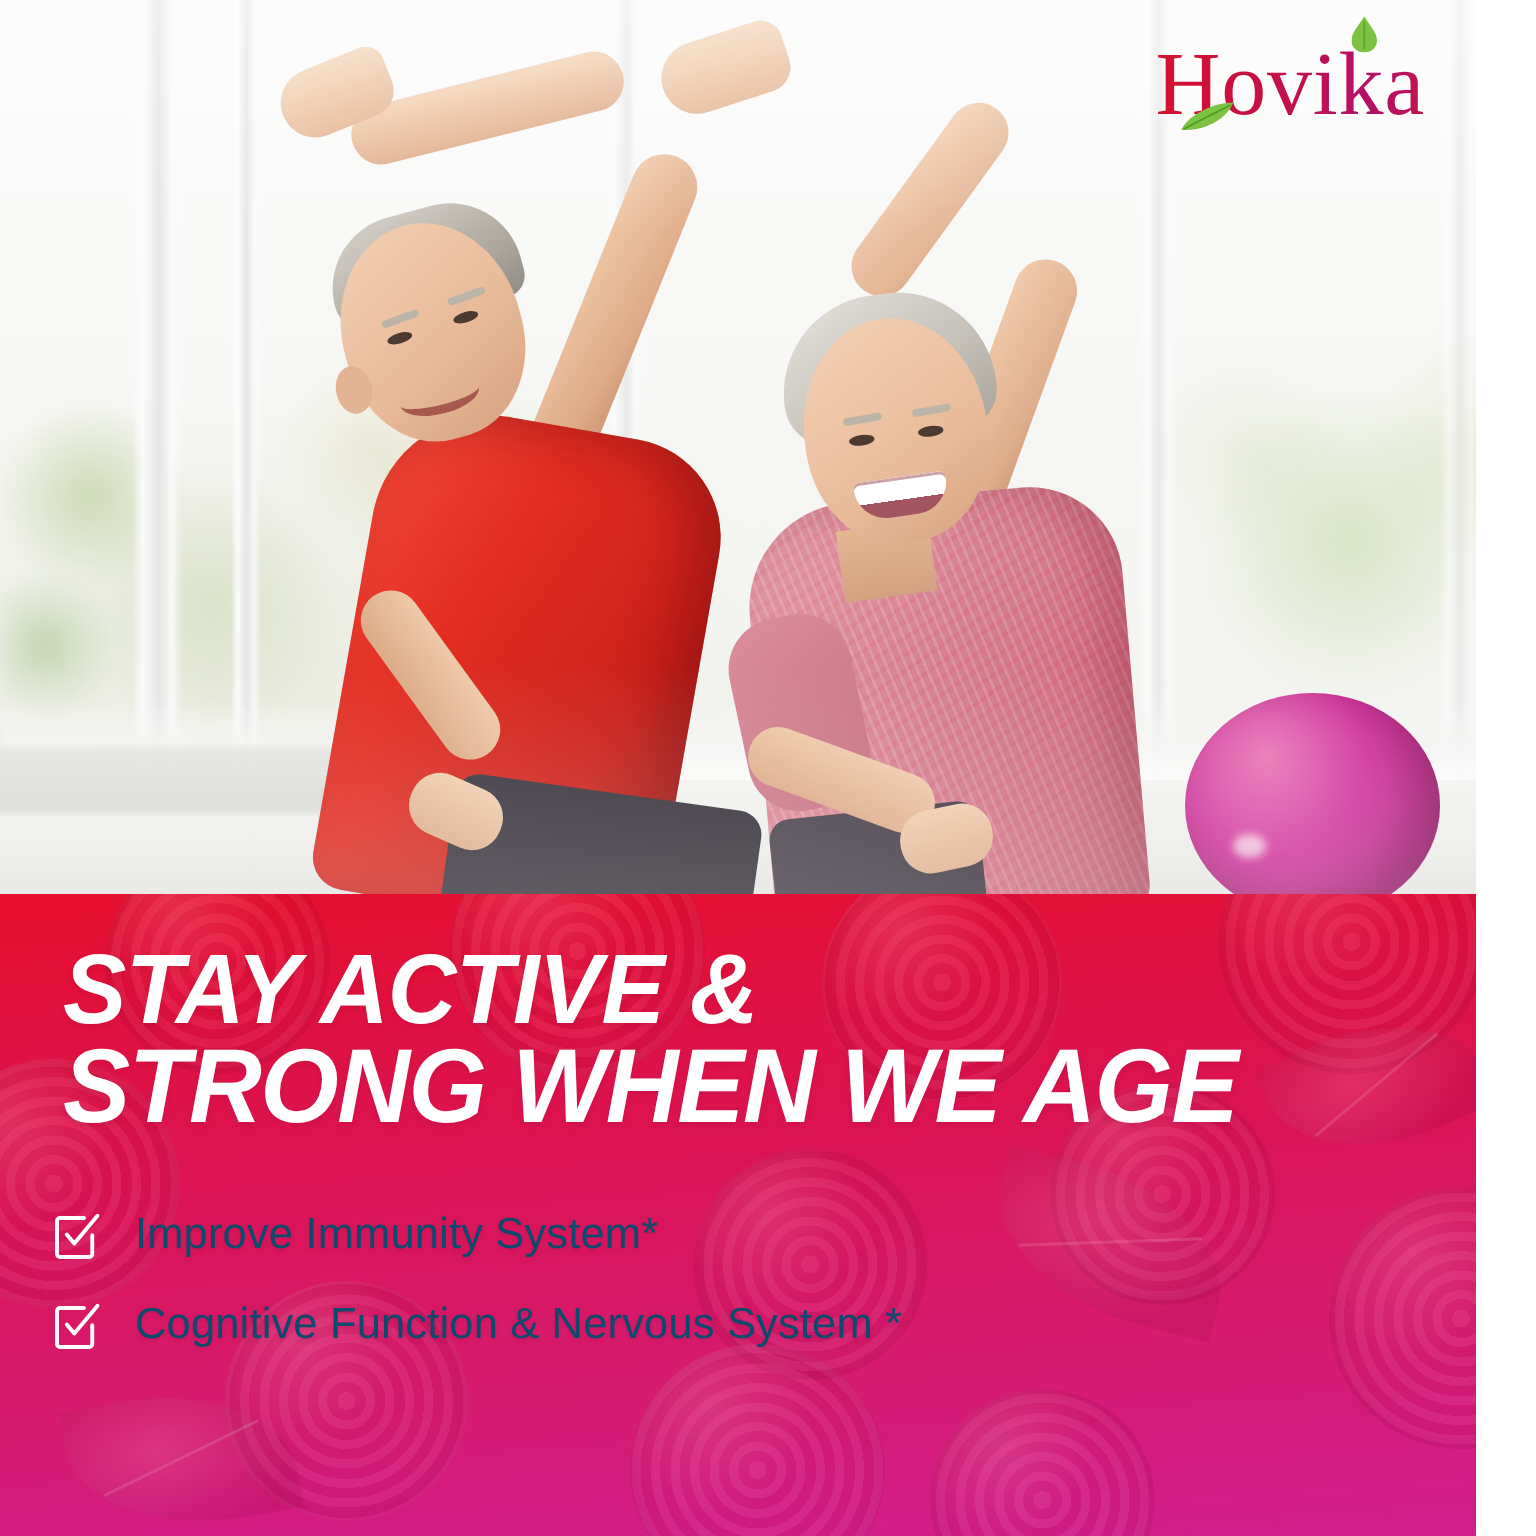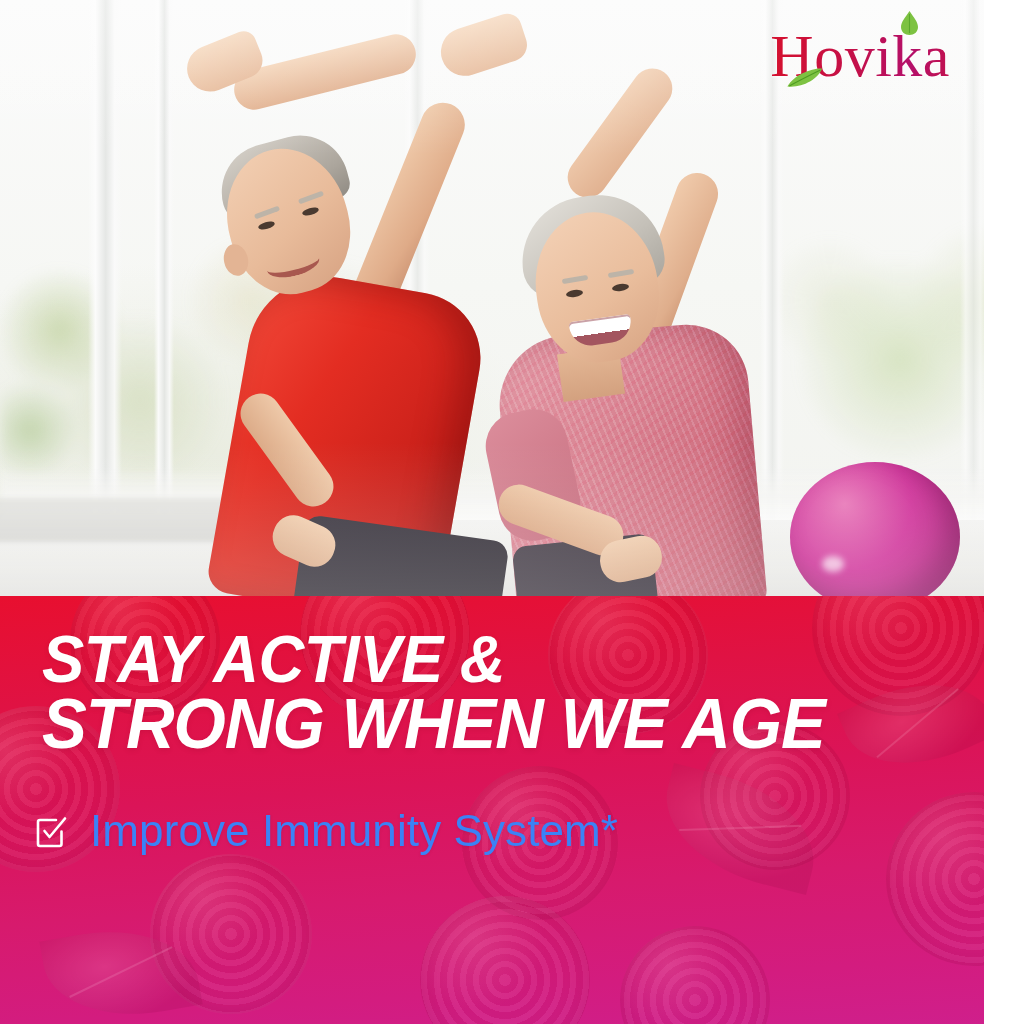--- a/index.html
+++ b/index.html
@@ -287,21 +287,21 @@
   .hl2{ font-size:70px; letter-spacing:-1px; }
 
   
   .benefits{
     position:absolute; left:34px; top:806px; z-index:12;
     display:flex; flex-direction:column; gap:26px;
   }
   .benefit{ display:flex; align-items:center; gap:22px; }
   .check-box{ width:34px; height:34px; flex:0 0 34px; }
   .benefit-text{
-    color:#3b82f6; font-size:44px; font-weight:400;
+    color:#0c4a6e; font-size:29px; font-weight:400;
     letter-spacing:.1px; white-space:nowrap;
     text-shadow:0 1px 3px rgba(130,0,45,.18);
   }
 </style>
 </head>
 <body>
 
 <div id="ad-root">
 
   <div class="photo-area">
@@ -399,16 +399,23 @@
 
     <div class="benefit">
       <svg class="check-box" viewBox="0 0 34 34">
         <path d="M27.5 17.5 V30 a2 2 0 0 1 -2 2 H6 a2 2 0 0 1 -2 -2 V8 a2 2 0 0 1 2 -2 H22" fill="none" stroke="#ffffff" stroke-width="2.6" stroke-linecap="round"></path>
         <path d="M10.5 17 L15.5 23 L31 4.5" fill="none" stroke="#ffffff" stroke-width="2.6" stroke-linecap="round" stroke-linejoin="round"></path>
       </svg>
       <span class="benefit-text">Improve Immunity System*</span>
     </div>
 
 
+    <div class="benefit">
+      <svg class="check-box" viewBox="0 0 34 34">
+        <path d="M27.5 17.5 V30 a2 2 0 0 1 -2 2 H6 a2 2 0 0 1 -2 -2 V8 a2 2 0 0 1 2 -2 H22" fill="none" stroke="#ffffff" stroke-width="2.6" stroke-linecap="round"></path>
+        <path d="M10.5 17 L15.5 23 L31 4.5" fill="none" stroke="#ffffff" stroke-width="2.6" stroke-linecap="round" stroke-linejoin="round"></path>
+      </svg>
+      <span class="benefit-text">Cognitive Function &amp; Nervous System *</span>
+    </div>
 
   </div>
 
 </div>
 
 </body></html>

